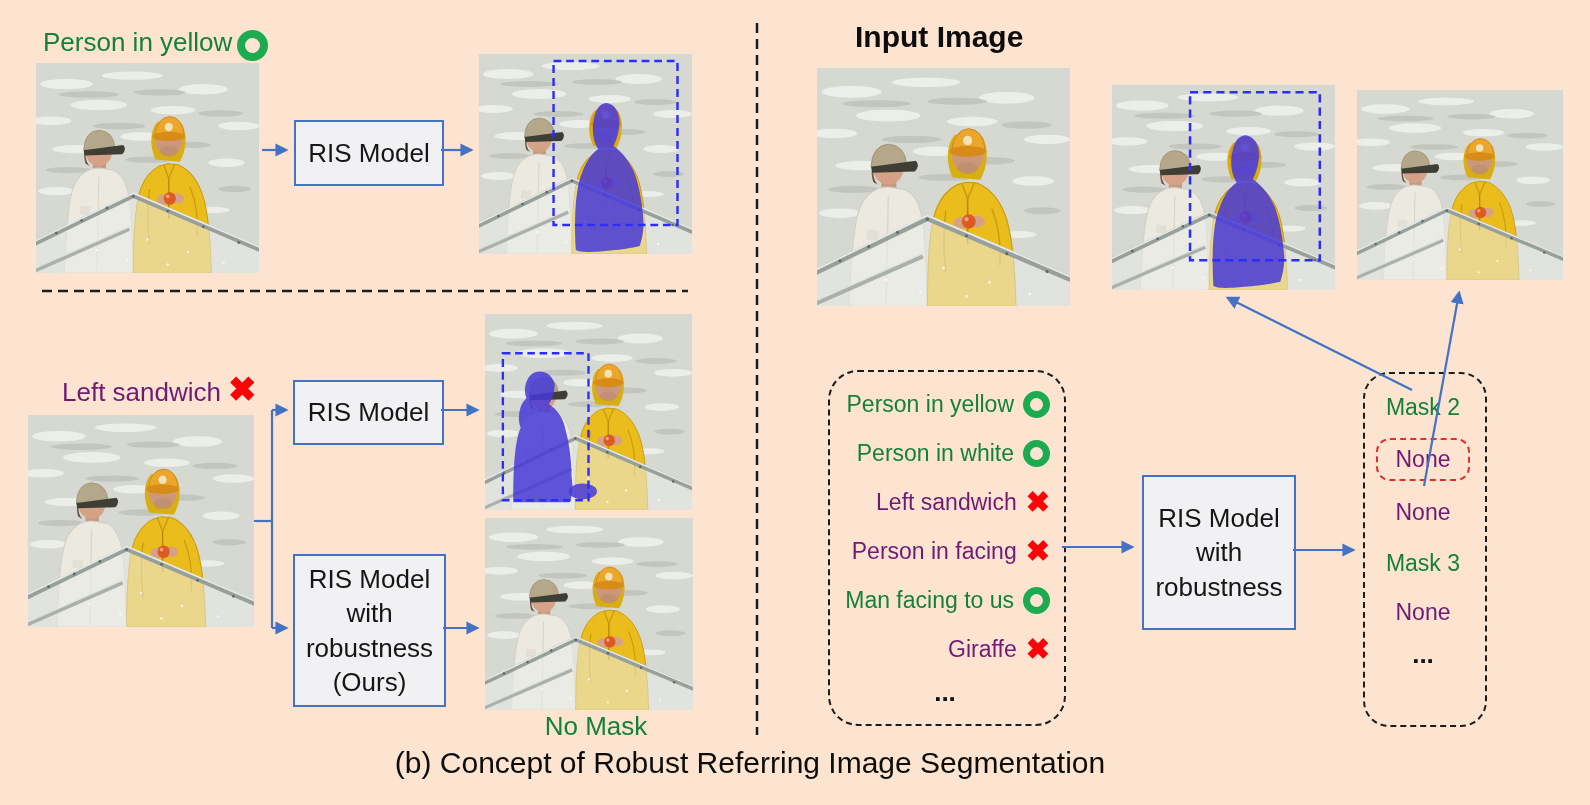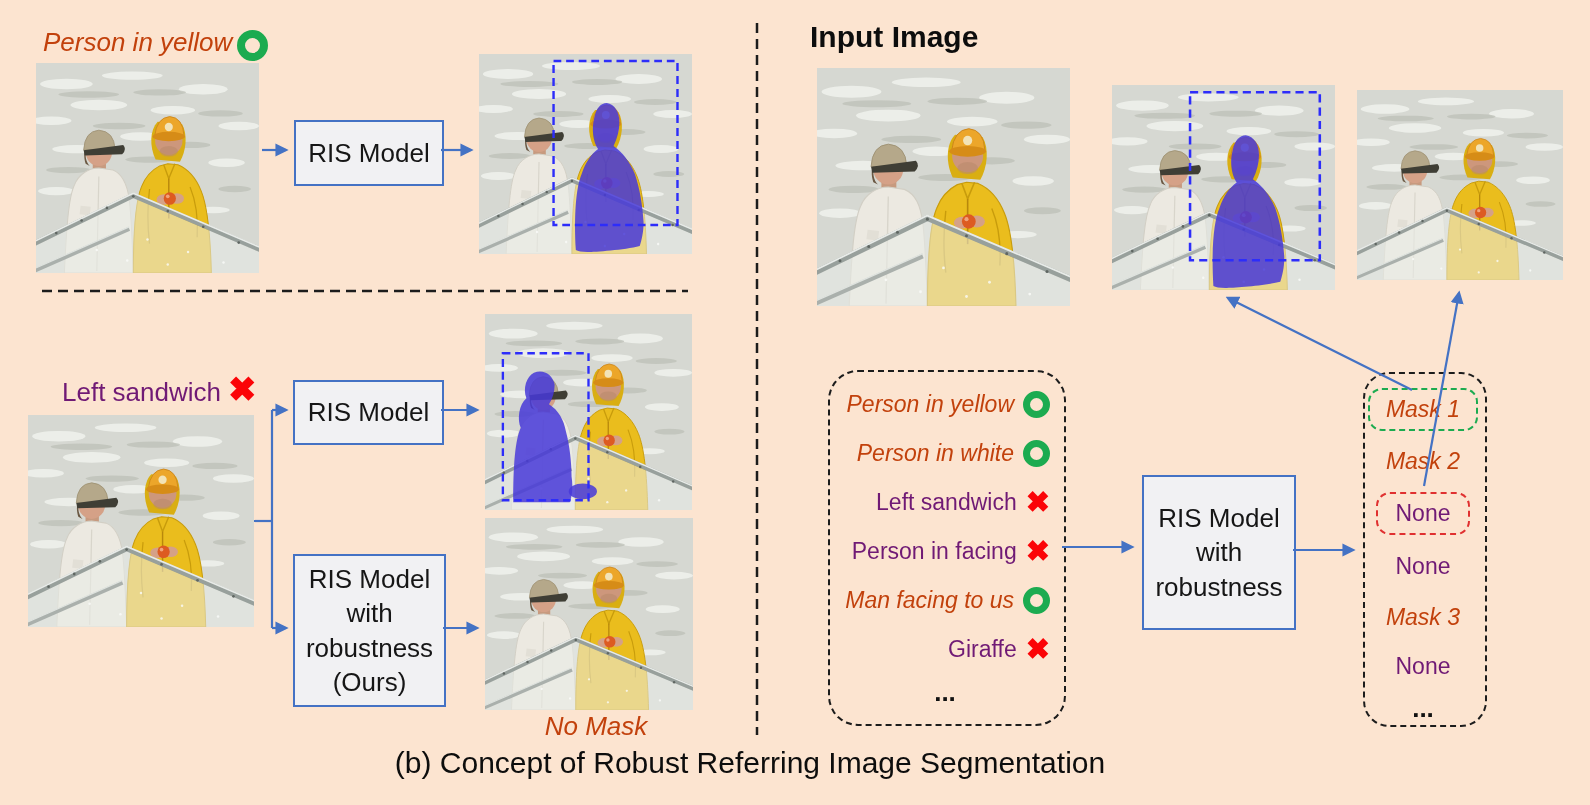--- a/index.html
+++ b/index.html
@@ -2,21 +2,21 @@
 <html><head>
 <meta charset="utf-8">
 <style>
   html,body{margin:0;padding:0;background:#fce4d0;}
   .stage{position:relative;width:1590px;height:805px;background:#fce4d0;overflow:hidden;
          font-family:"Liberation Sans",sans-serif;color:#111;}
   .abs{position:absolute;}
   .photo{position:absolute;}
   .photo svg{width:100%;height:100%;display:block;}
   .lbl{position:absolute;white-space:nowrap;font-size:26px;line-height:1.1;}
-  .green{color:#c2410c;font-style:italic;}
+  .green{color:#15803d;}
   .red{color:#701a75;}
   .ring-icon{display:inline-block;border-radius:50%;border:7px solid #1cab50;background:transparent;}
   .ring-lg{width:15px;height:15px;border-width:8px;}
   .ring-sm{width:13px;height:13px;border-width:7px;}
   .cross-icon{color:#fb0407;font-weight:900;line-height:1;}
   .cross-icon::before{content:"\2716";}
   .cross-lg{font-size:34px;}
   .cross-sm{font-size:29px;}
   .model-box{position:absolute;background:#f1f1f3;border:2px solid #4472c4;
              display:flex;flex-direction:column;align-items:center;justify-content:center;
@@ -178,21 +178,21 @@
     <span class="ln">(Ours)</span>
   </div>
 
   <div class="photo" style="left:485px;top:518px;width:208px;height:192px;">
     <svg viewBox="0 0 220 200" preserveAspectRatio="none">
         <use href="#scene"></use>
       </svg>
   </div>
   <div class="lbl green abs" style="left:492px;top:712px;width:208px;text-align:center;">No Mask</div>
 
-  <div class="title" style="left:810px;top:20px;font-size:30px;">Input Image</div>
+  <div class="title" style="left:855px;top:20px;font-size:30px;">Input Image</div>
 
   <div class="photo" style="left:817px;top:68px;width:253px;height:238px;">
     <svg viewBox="0 0 220 200" preserveAspectRatio="none">
         <use href="#scene"></use>
       </svg>
   </div>
   <div class="photo" style="left:1112px;top:85px;width:223px;height:205px;">
     <svg viewBox="0 0 220 200" preserveAspectRatio="none">
         <use href="#scene"></use>
         <use href="#mask-yellow"></use>
@@ -235,23 +235,20 @@
   </div>
 
   <div class="model-box" style="left:1142px;top:475px;width:150px;height:151px;">
     <span class="ln">RIS Model</span>
     <span class="ln">with</span>
     <span class="ln">robustness</span>
   </div>
 
   <div class="dash-panel" style="left:1363px;top:372px;width:120px;height:351px;border-radius:26px;"></div>
   <div class="m-rows" style="left:1363px;top:382px;width:120px;">
-    <div class="m-row" style="height:54px;">
-      <span class="m-text green chip-green">Mask 1</span>
-    </div>
     <div class="m-row" style="height:50px;">
       <span class="m-text green">Mask 2</span>
     </div>
     <div class="m-row" style="height:54px;">
       <span class="m-text red chip-red">None</span>
     </div>
     <div class="m-row" style="height:52px;">
       <span class="m-text red">None</span>
     </div>
     <div class="m-row" style="height:50px;">

